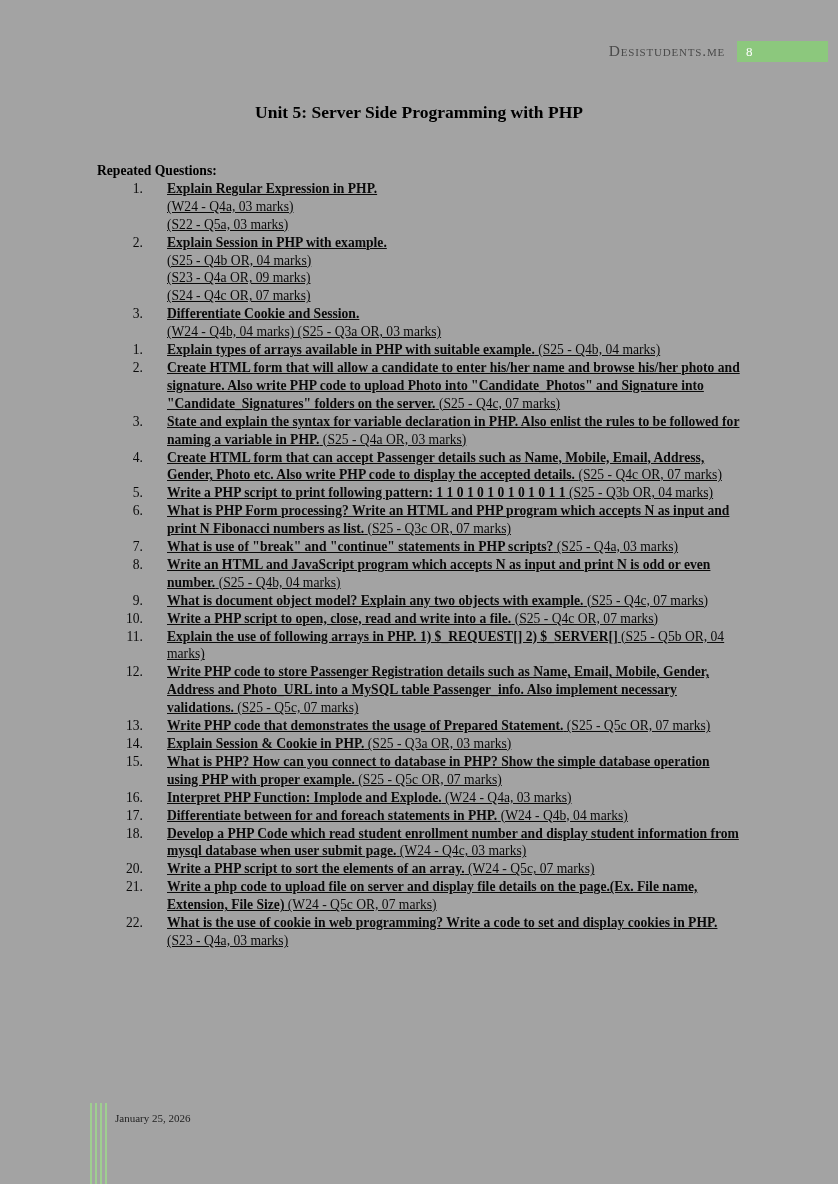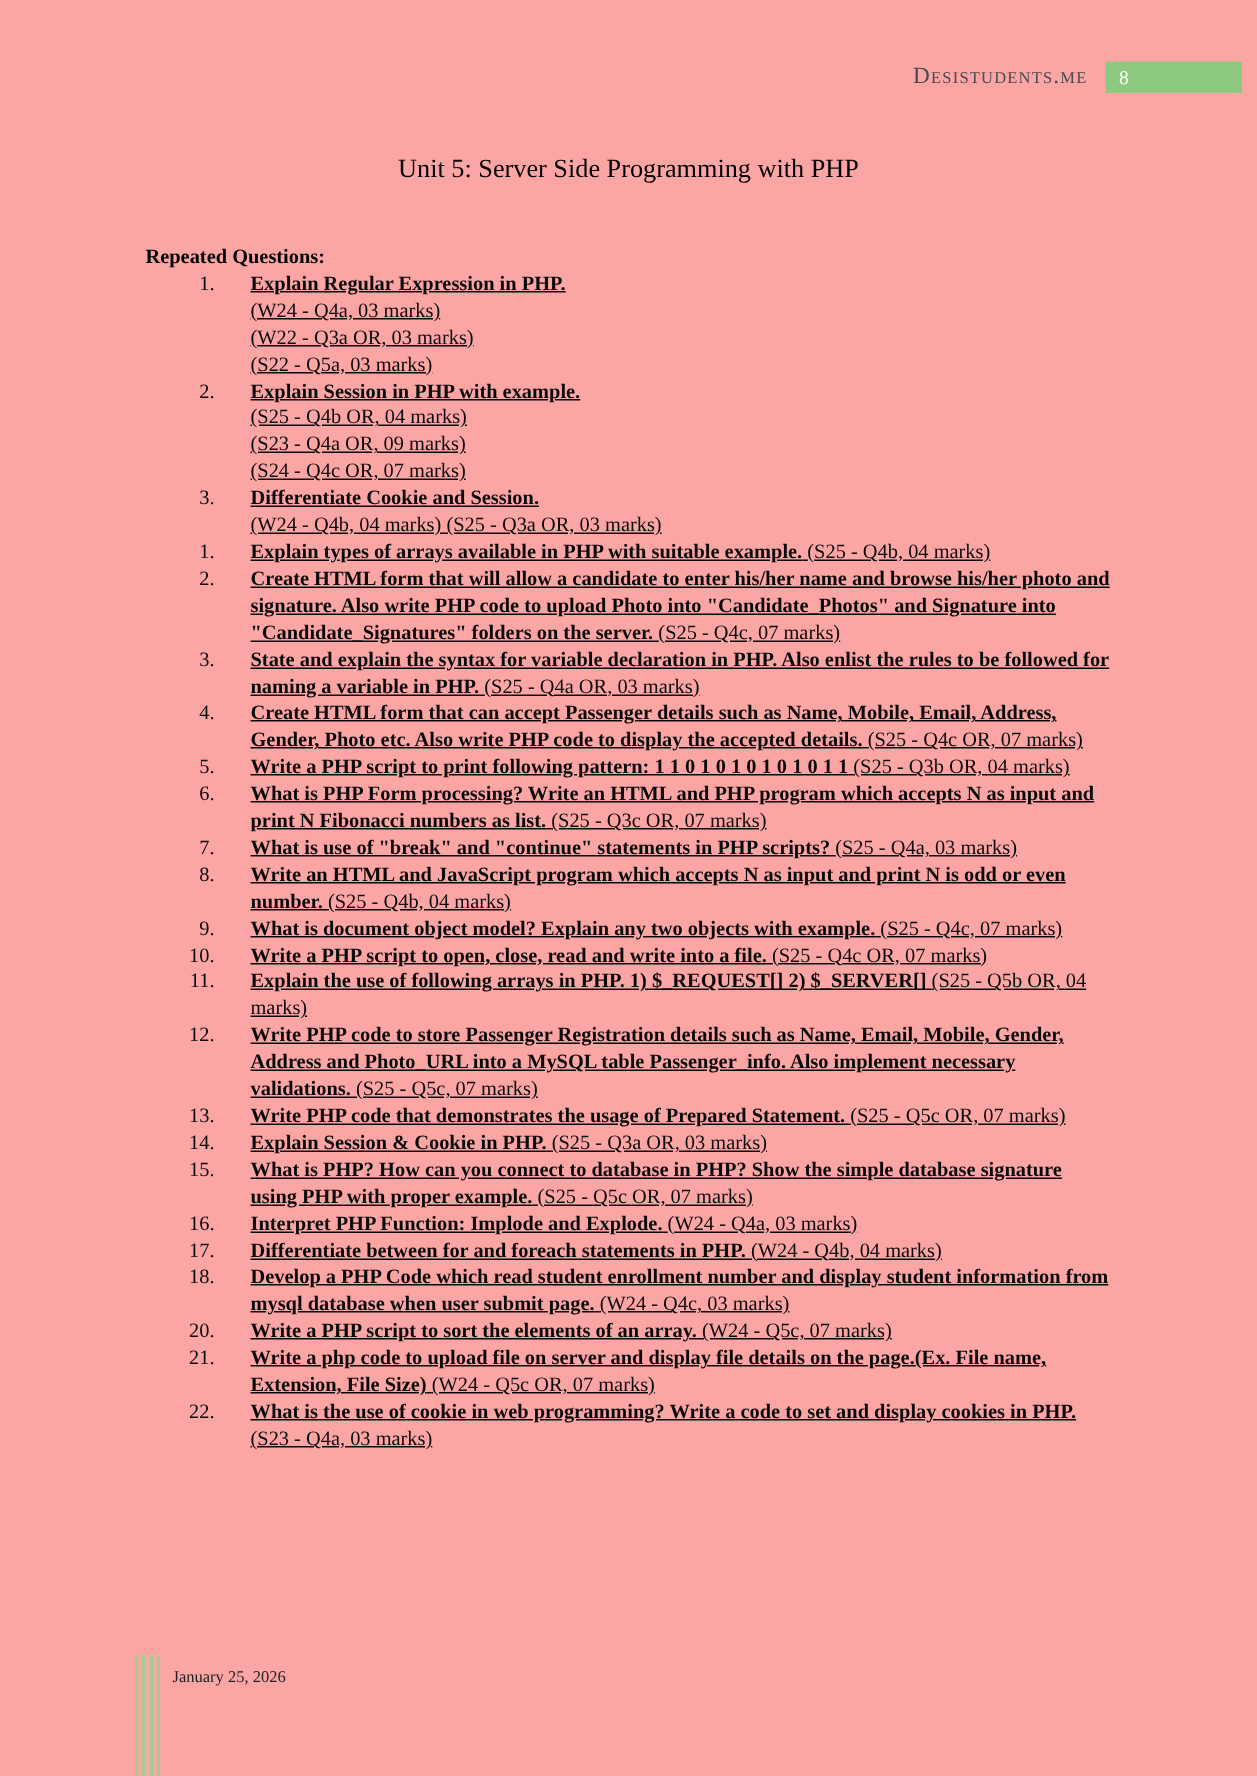--- a/index.html
+++ b/index.html
@@ -1,20 +1,20 @@
 <!DOCTYPE html>
 <html><head>
 <meta charset="utf-8">
 <style>
   html, body { margin: 0; padding: 0; background: #ffffff; }
   .page {
     position: relative;
     width: 838px;
     height: 1184px;
-    background: #fca5a5;
+    background: #a3a3a3;
     font-family: "Liberation Serif", "DejaVu Serif", serif;
     color: #0a0a0a;
     overflow: hidden;
   }
 
   
   .header {
     position: absolute;
     top: 40px;
     left: 0;
@@ -41,21 +41,21 @@
     padding-left: 9px;
   }
 
   
   .doc-title {
     position: absolute;
     top: 102px;
     left: 0;
     width: 100%;
     text-align: center;
-    font-weight: normal;
+    font-weight: bold;
     font-size: 17.5px;
     color: #000000;
   }
 
   
   .content {
     position: absolute;
     top: 140px;
     left: 97px;
     width: 643px;
@@ -115,21 +115,21 @@
 
   <div class="doc-title">Unit 5: Server Side Programming with PHP</div>
 
   <div class="content">
     <div class="section-heading">Repeated Questions:</div>
     <div>
   <div class="q-item">
     <span class="q-num">1.</span>
     <span class="q-body">
       <span class="q-text">Explain Regular Expression in PHP.</span>
-      <span><div class="marks-line">(W24 - Q4a, 03 marks)</div><div class="marks-line">(W22 - Q3a OR, 03 marks)</div><div class="marks-line">(S22 - Q5a, 03 marks)</div></span>
+      <span><div class="marks-line">(W24 - Q4a, 03 marks)</div><div class="marks-line">(S22 - Q5a, 03 marks)</div></span>
     </span>
   </div>
 
   <div class="q-item">
     <span class="q-num">2.</span>
     <span class="q-body">
       <span class="q-text">Explain Session in PHP with example.</span>
       <span><div class="marks-line">(S25 - Q4b OR, 04 marks)</div><div class="marks-line">(S23 - Q4a OR, 09 marks)</div><div class="marks-line">(S24 - Q4c OR, 07 marks)</div></span>
     </span>
   </div>
@@ -209,21 +209,21 @@
     <span class="q-body"><span class="q-text">Write PHP code that demonstrates the usage of Prepared Statement.</span> <span class="q-ref">(S25 - Q5c OR, 07 marks)</span></span>
   </div>
 
   <div class="q-item">
     <span class="q-num">14.</span>
     <span class="q-body"><span class="q-text">Explain Session &amp; Cookie in PHP.</span> <span class="q-ref">(S25 - Q3a OR, 03 marks)</span></span>
   </div>
 
   <div class="q-item">
     <span class="q-num">15.</span>
-    <span class="q-body"><span class="q-text">What is PHP? How can you connect to database in PHP? Show the simple database signature using PHP with proper example.</span> <span class="q-ref">(S25 - Q5c OR, 07 marks)</span></span>
+    <span class="q-body"><span class="q-text">What is PHP? How can you connect to database in PHP? Show the simple database operation using PHP with proper example.</span> <span class="q-ref">(S25 - Q5c OR, 07 marks)</span></span>
   </div>
 
   <div class="q-item">
     <span class="q-num">16.</span>
     <span class="q-body"><span class="q-text">Interpret PHP Function: Implode and Explode.</span> <span class="q-ref">(W24 - Q4a, 03 marks)</span></span>
   </div>
 
   <div class="q-item">
     <span class="q-num">17.</span>
     <span class="q-body"><span class="q-text">Differentiate between for and foreach statements in PHP.</span> <span class="q-ref">(W24 - Q4b, 04 marks)</span></span>

